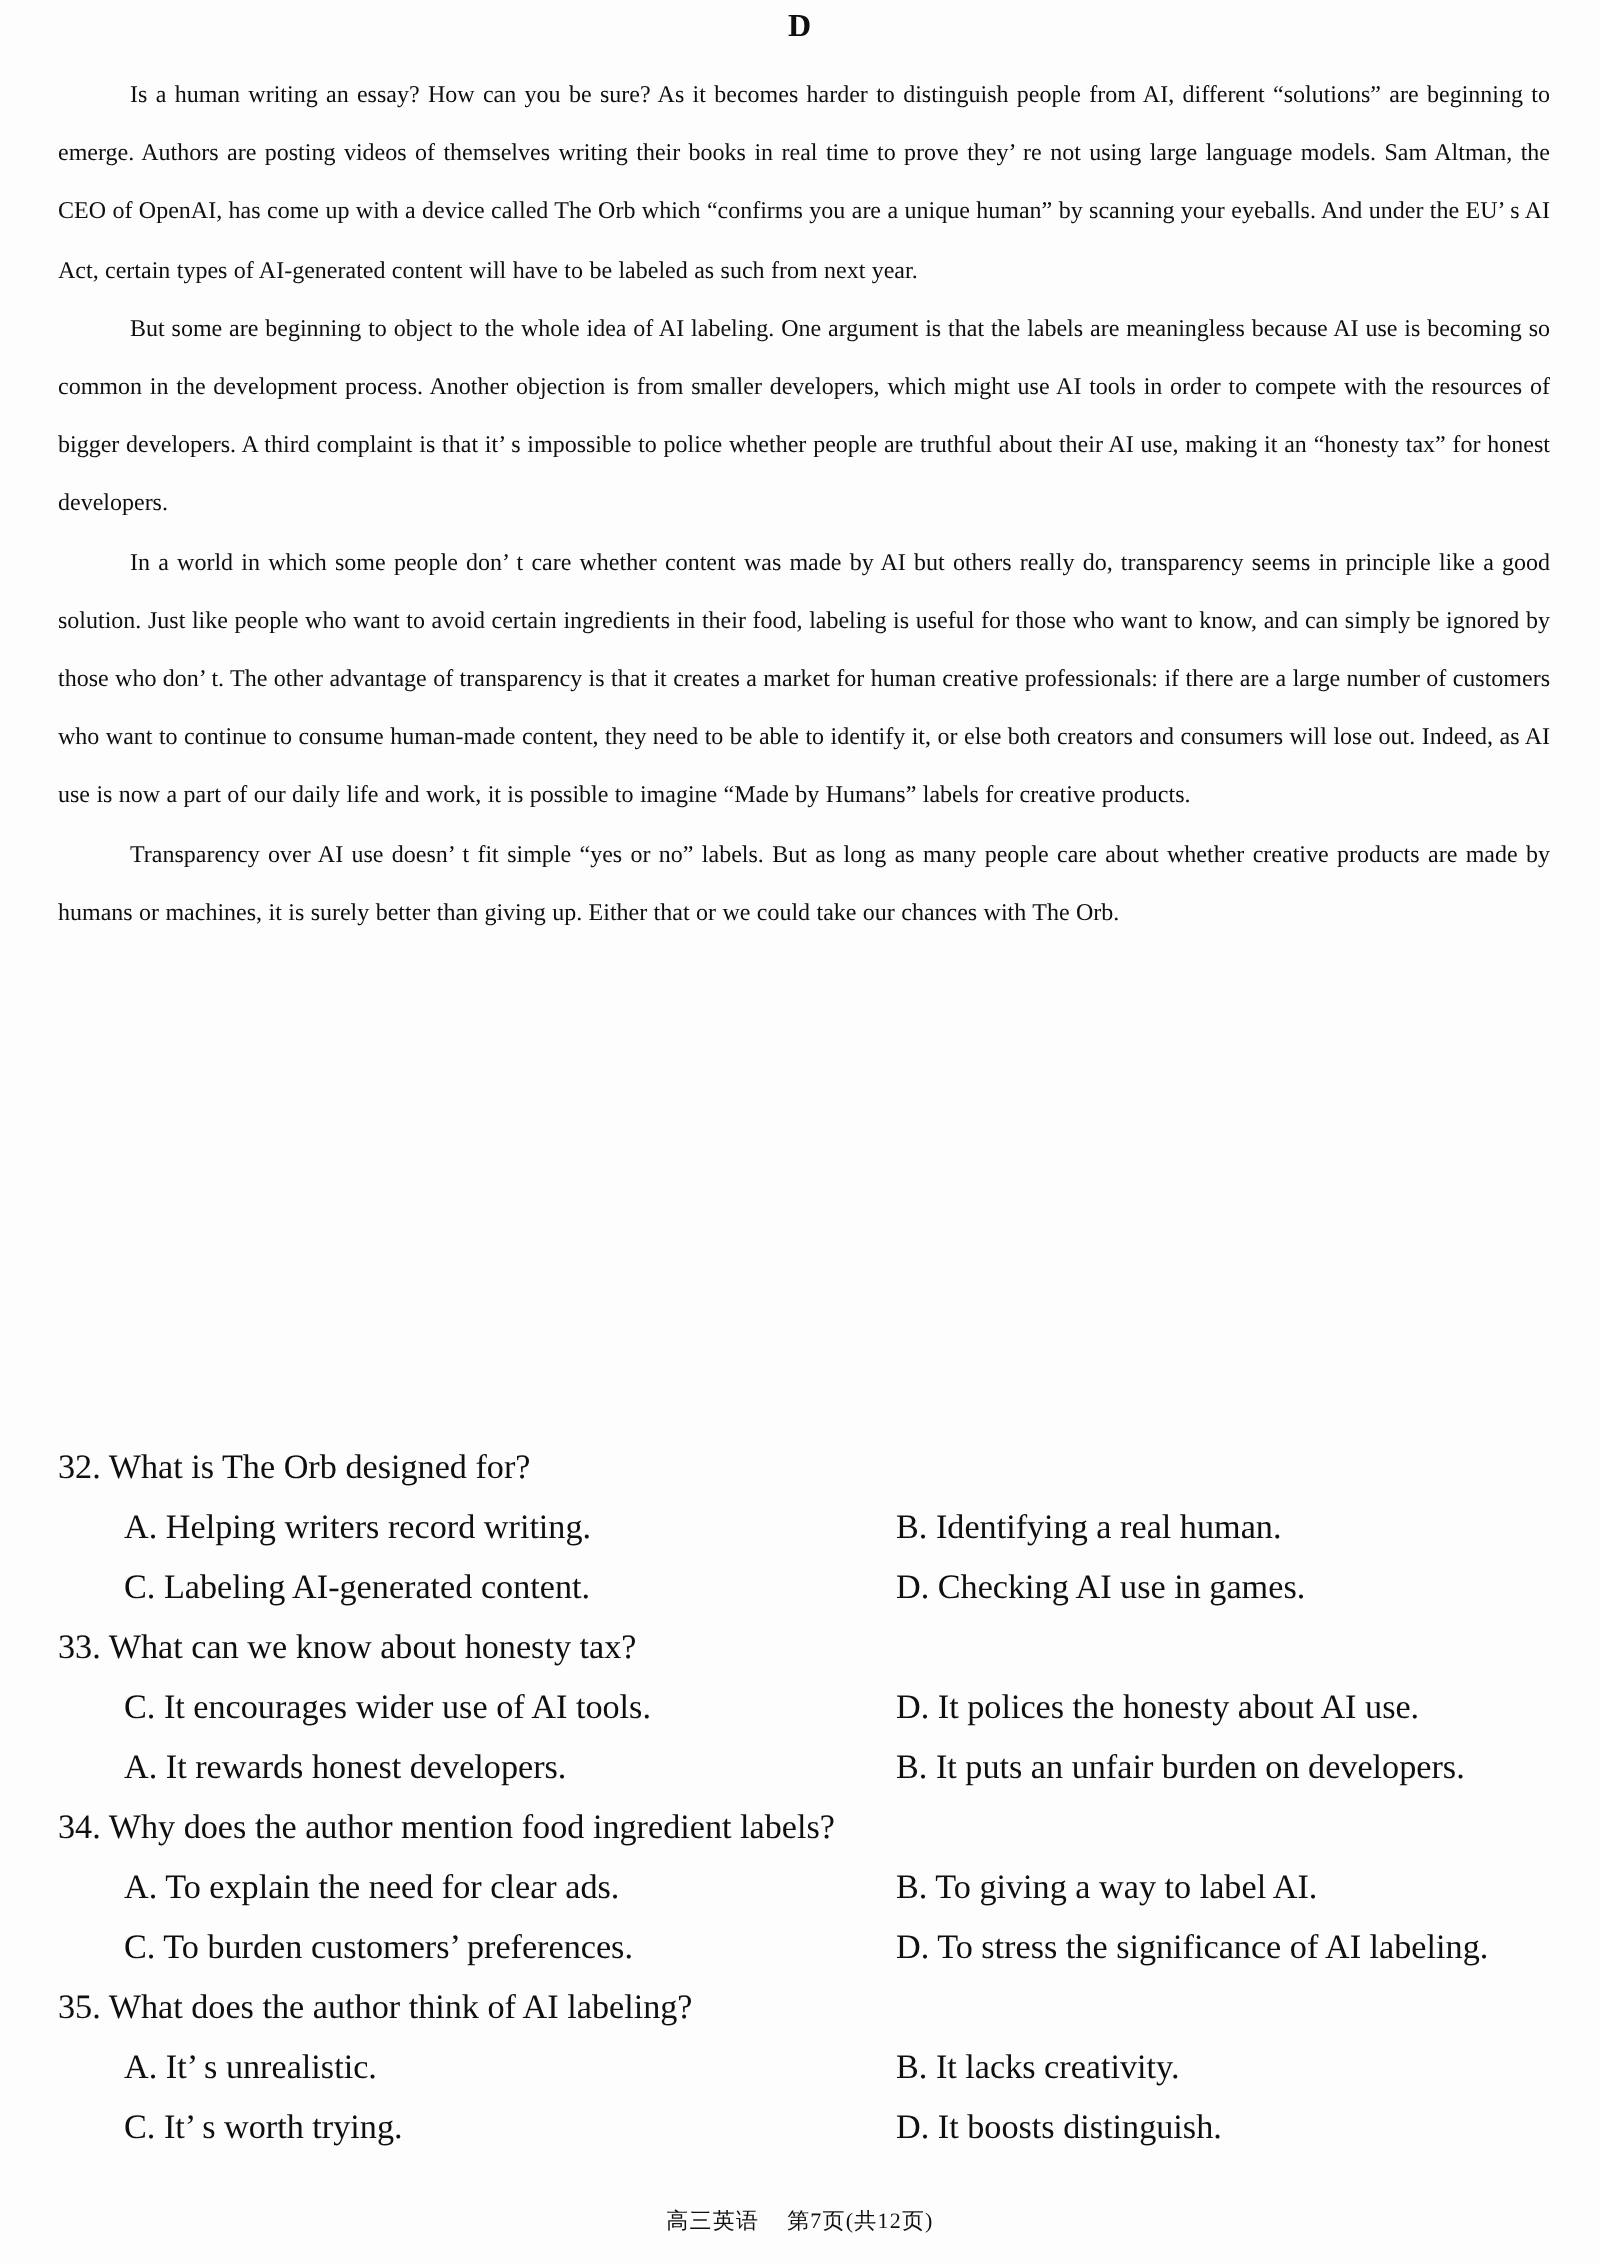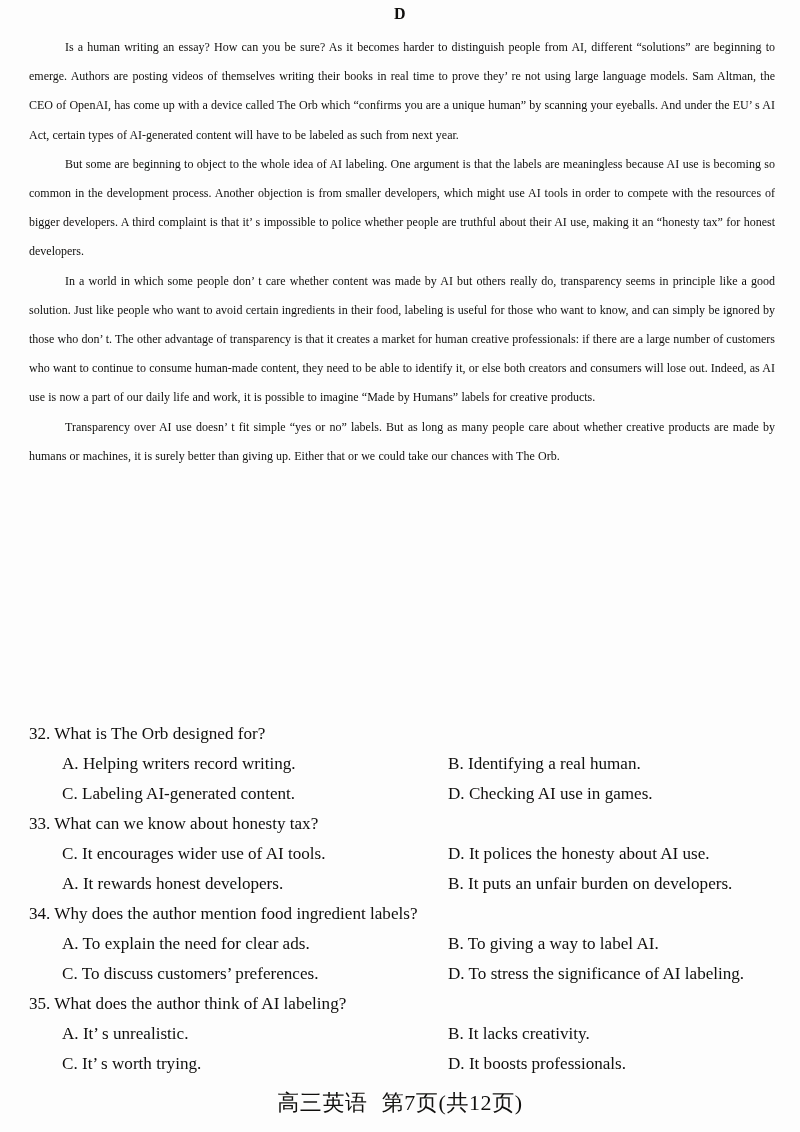--- a/index.html
+++ b/index.html
@@ -75,21 +75,21 @@
   .opt-col.right {
     padding-left: 0;
     white-space: nowrap;
   }
   .footer {
     position: absolute;
     bottom: 14px;
     left: 0;
     width: 800px;
     text-align: center;
-    font-size: 22px;
+    font-size: 11px;
     font-family: "Liberation Serif", "DejaVu Serif", serif;
     letter-spacing: 0.6px;
   }
   .footer .subject {
     margin-right: 14px;
   }
 </style>
 </head>
 <body>
 
@@ -130,34 +130,34 @@
       </div>
     </div>
 
     <div class="q-block">
       <div class="q-stem">34. Why does the author mention food ingredient labels?</div>
       <div class="opt-row">
         <div class="opt-col left">A. To explain the need for clear ads.</div>
         <div class="opt-col right">B. To giving a way to label AI.</div>
       </div>
       <div class="opt-row">
-        <div class="opt-col left">C. To discuss customers’ preferences.</div>
+        <div class="opt-col left">C. To burden customers’ preferences.</div>
         <div class="opt-col right">D. To stress the significance of AI labeling.</div>
       </div>
     </div>
 
     <div class="q-block">
       <div class="q-stem">35. What does the author think of AI labeling?</div>
       <div class="opt-row">
         <div class="opt-col left">A. It’ s unrealistic.</div>
         <div class="opt-col right">B. It lacks creativity.</div>
       </div>
       <div class="opt-row">
         <div class="opt-col left">C. It’ s worth trying.</div>
-        <div class="opt-col right">D. It boosts professionals.</div>
+        <div class="opt-col right">D. It boosts distinguish.</div>
       </div>
     </div>
 
   </div>
 
   <div class="footer">
     <span class="subject">高三英语</span><span>第7页(共12页)</span>
   </div>
 
 </div>

